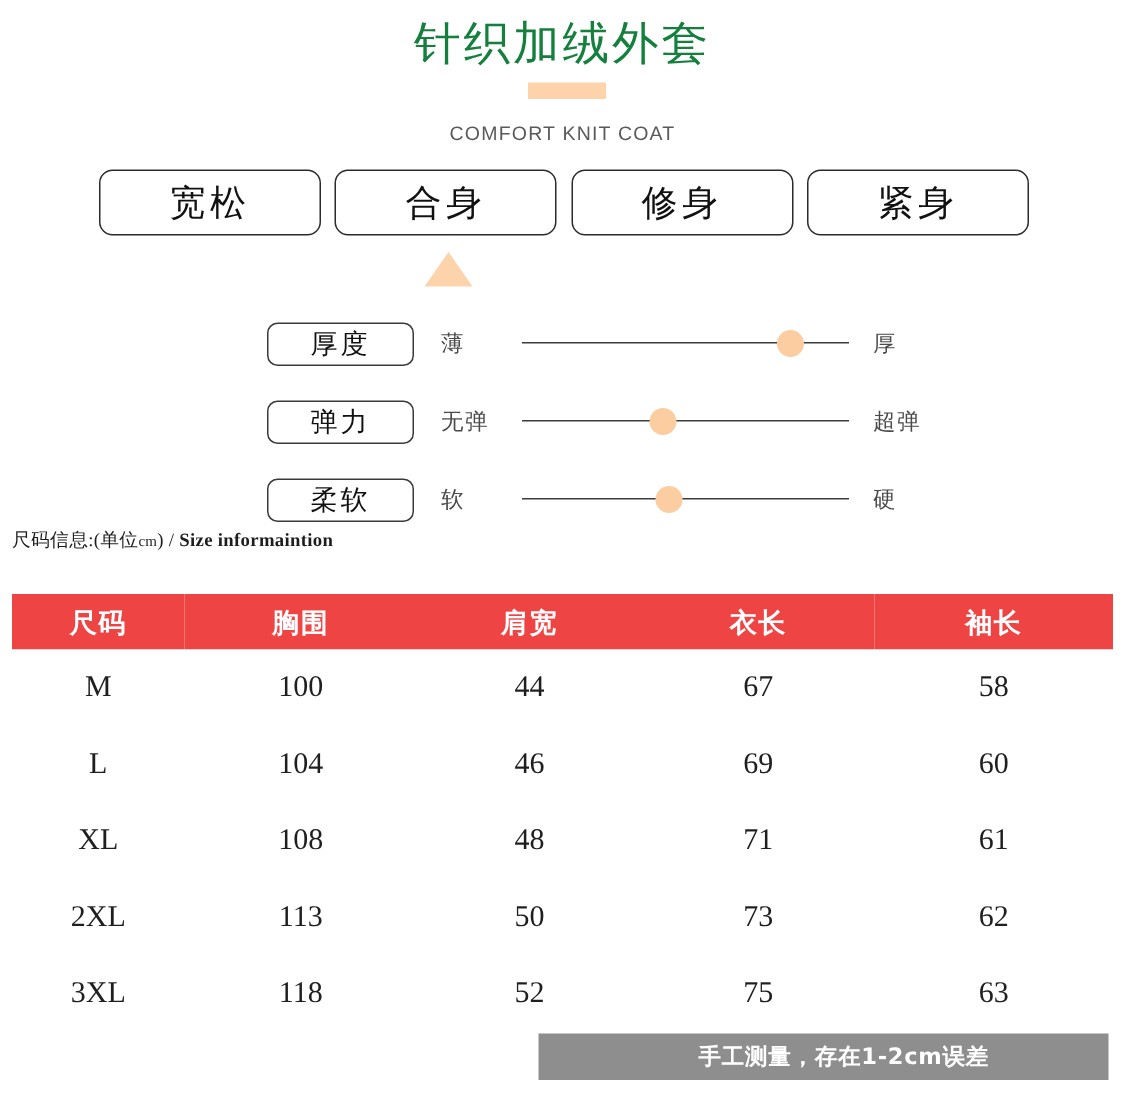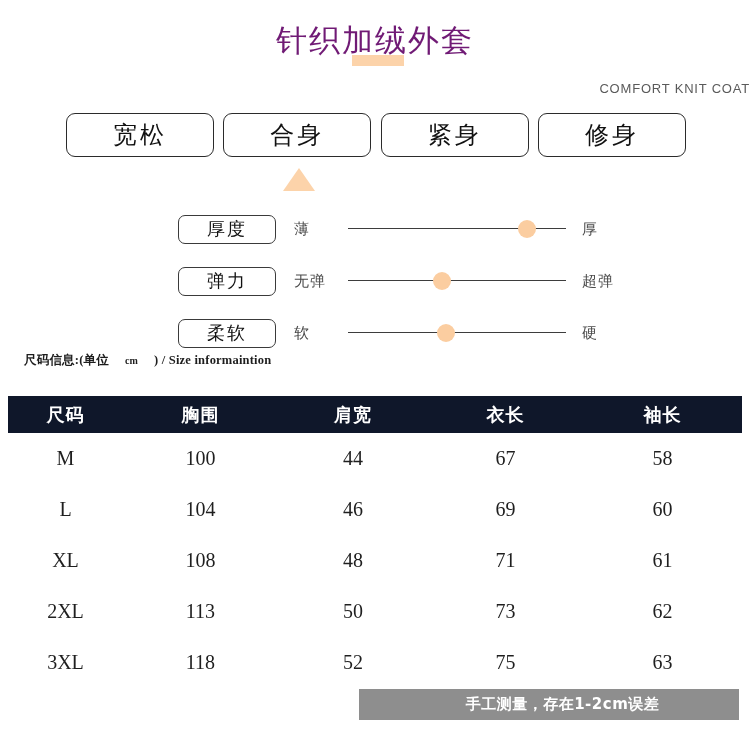--- a/index.html
+++ b/index.html
@@ -12,32 +12,31 @@
     position:relative;
   }
   #page{position:relative;width:750px;height:739px;}
 
   
   .title{
     position:absolute;left:0;top:8px;width:750px;
     text-align:center;
     font-size:31px;
     letter-spacing:2px;
-    color:#701a75;
+    color:#15803d;
     font-family:"DejaVu Sans","Liberation Sans",sans-serif;
     font-weight:400;
-    margin-top:12px;
   }
   .title-underline{
     position:absolute;left:352px;top:55px;width:52px;height:11px;
     background:#fcd3aa;
   }
   .subtitle{
     position:absolute;left:0;top:81px;width:750px;
-    text-align:right;
+    text-align:center;
     font-size:13px;
     letter-spacing:0.8px;
     color:#5a5a5a;
   }
 
   
   .fit-row{
     position:absolute;left:66px;top:111px;width:620px;height:46px;
     display:flex;justify-content:space-between;align-items:flex-end;
   }
@@ -105,31 +104,31 @@
 
   
   .size-caption{
     position:absolute;left:8px;top:352px;
     font-size:12.5px;
     color:#1d1d1d;
     font-family:"Liberation Serif","DejaVu Serif",serif;
     font-weight:bold;
     letter-spacing:0.2px;
   }
-  .size-caption .cn{font-weight:bold;margin-left:16px;}
+  .size-caption .cn{font-weight:normal;}
   .size-caption .unit{font-size:10px;}
 
   
   .size-table{
     position:absolute;left:8px;top:396px;width:734px;
     border-collapse:collapse;
     table-layout:fixed;
   }
   .size-table thead th{
-    background:#0f172a;
+    background:#ef4444;
     color:#ffffff;
     height:35px;
     font-size:18px;
     font-weight:bold;
     letter-spacing:1px;
     font-family:"DejaVu Sans","Liberation Sans",sans-serif;
   }
   .size-table tbody td{
     height:49px;
     text-align:center;
@@ -168,24 +167,24 @@
   <div class="subtitle">COMFORT KNIT COAT</div>
 
   <div class="fit-row">
     <div class="fit-pill">
       <span>宽松</span>
     </div>
     <div class="fit-pill">
       <span>合身</span>
     </div>
     <div class="fit-pill">
+      <span>修身</span>
+    </div>
+    <div class="fit-pill">
       <span>紧身</span>
-    </div>
-    <div class="fit-pill">
-      <span>修身</span>
     </div>
   </div>
   <div class="fit-caret"></div>
 
   <div class="props">
 
     <div class="prop-row">
       <div class="prop-tag">
         <span>厚度</span>
       </div>

